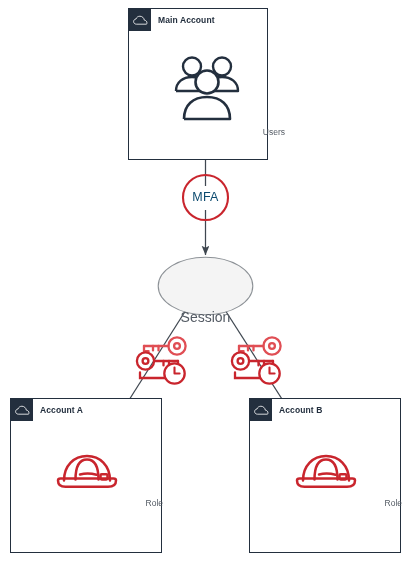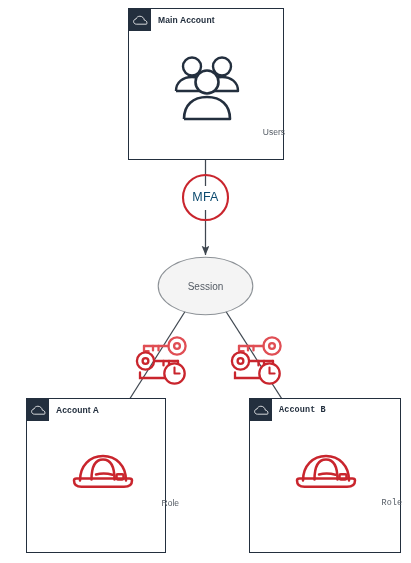--- a/index.html
+++ b/index.html
@@ -71,24 +71,25 @@
   .mfa-text {
     position: absolute;
     font-size: 12.5px;
     color: #0c4a6e;
     text-align: center;
     white-space: nowrap;
     letter-spacing: .2px;
   }
   .session-text {
     position: absolute;
-    font-size: 10px;
+    font-size: 14px;
     color: #545B64;
     text-align: center;
     white-space: nowrap;
+    margin-top: 28px;
   }
   .icon-abs { position: absolute; }
 </style>
 </head>
 <body>
 
 <div id="canvas">
 
   <svg class="svg-layer" viewBox="0 0 411 563">
     <defs>
@@ -99,21 +100,21 @@
 
     <line x1="205.5" y1="133" x2="205.5" y2="186" stroke="#3F4750" stroke-width="1.25"></line>
 
     <line x1="205.5" y1="210" x2="205.5" y2="255" stroke="#3F4750" stroke-width="1.25" marker-end="url(#arrowhead)"></line>
 
     <line x1="186" y1="310" x2="98" y2="449" stroke="#3F4750" stroke-width="1.25" marker-end="url(#arrowhead)"></line>
 
     <line x1="225" y1="310" x2="314" y2="449" stroke="#3F4750" stroke-width="1.25" marker-end="url(#arrowhead)"></line>
   </svg>
 
-  <div class="acct-box" style="left:128px; top:8px; width:156px; height:152px;">
+  <div class="acct-box" style="left:128px; top:8px; width:140px; height:152px;">
     <div class="acct-header">
       <div class="cloud-badge">
         <svg width="15" height="11" viewBox="0 0 20 13">
           <path d="M4.6,11.4 C2.2,11.4 0.8,9.7 0.8,7.9 C0.8,6.1 2.2,4.7 3.9,4.6
                    C4.6,2.3 6.7,0.8 9.2,0.8 C12.2,0.8 14.7,3.1 15.1,6.0
                    C17.0,6.2 18.6,7.7 18.6,9.6 C18.6,10.2 18.4,10.9 18.0,11.4 Z" fill="none" stroke="#ffffff" stroke-width="1.1" stroke-linejoin="round"></path>
         </svg>
       </div>
       <span class="acct-title">Main Account</span>
     </div>
@@ -190,21 +191,21 @@
       <path d="M35,27 L35,31.4"></path>
       <path d="M29.5,27 L29.5,31.4"></path>
     </g>
     <g stroke="#C9252D" stroke-width="2.3" fill="none" stroke-linecap="round">
       <path d="M6,38.5 L6,44 L32,44"></path>
     </g>
     <circle cx="40.5" cy="39.5" r="10.2" fill="#ffffff" stroke="#C9252D" stroke-width="2.3"></circle>
     <path d="M40.5,33.6 L40.5,39.5 L45.6,39.5" fill="none" stroke="#C9252D" stroke-width="2.1" stroke-linecap="round" stroke-linejoin="round"></path>
   </svg>
 
-  <div class="acct-box" style="left:26px; top:398px; width:140px; height:155px;">
+  <div class="acct-box" style="left:10px; top:398px; width:152px; height:155px;">
     <div class="acct-header">
       <div class="cloud-badge">
         <svg width="15" height="11" viewBox="0 0 20 13">
           <path d="M4.6,11.4 C2.2,11.4 0.8,9.7 0.8,7.9 C0.8,6.1 2.2,4.7 3.9,4.6
                    C4.6,2.3 6.7,0.8 9.2,0.8 C12.2,0.8 14.7,3.1 15.1,6.0
                    C17.0,6.2 18.6,7.7 18.6,9.6 C18.6,10.2 18.4,10.9 18.0,11.4 Z" fill="none" stroke="#ffffff" stroke-width="1.1" stroke-linejoin="round"></path>
         </svg>
       </div>
       <span class="acct-title">Account A</span>
     </div>
@@ -221,21 +222,21 @@
                  L7.5,31.5 C6,31.5 5,32.2 5,33.5 Z"></path>
 
         <path d="M27,27.5 C32,26.3 38,26.3 43.5,27.8"></path>
         <rect x="47.5" y="27.2" width="7" height="5.2" rx="1.2"></rect>
       </g>
     </svg>
 
     <div class="node-label" style="left:0; top:99px; width:152px;">Role</div>
   </div>
 
-  <div class="acct-box" style="left:249px; top:398px; width:152px; height:155px;font-family:Liberation Mono, monospace;">
+  <div class="acct-box" style="left:249px; top:398px; width:152px; height:155px;">
     <div class="acct-header">
       <div class="cloud-badge">
         <svg width="15" height="11" viewBox="0 0 20 13">
           <path d="M4.6,11.4 C2.2,11.4 0.8,9.7 0.8,7.9 C0.8,6.1 2.2,4.7 3.9,4.6
                    C4.6,2.3 6.7,0.8 9.2,0.8 C12.2,0.8 14.7,3.1 15.1,6.0
                    C17.0,6.2 18.6,7.7 18.6,9.6 C18.6,10.2 18.4,10.9 18.0,11.4 Z" fill="none" stroke="#ffffff" stroke-width="1.1" stroke-linejoin="round"></path>
         </svg>
       </div>
       <span class="acct-title">Account B</span>
     </div>

